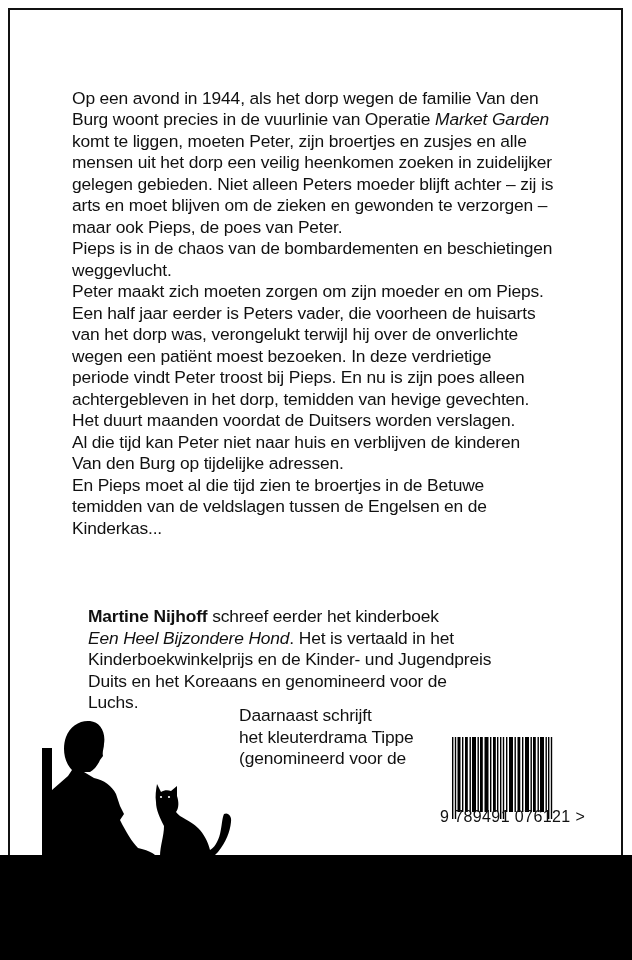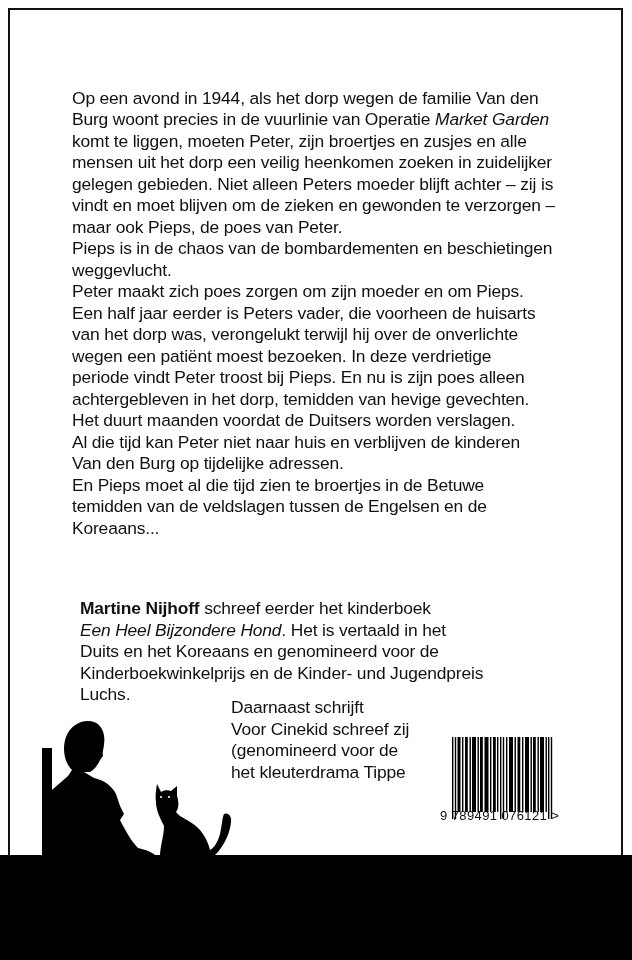--- a/index.html
+++ b/index.html
@@ -20,90 +20,89 @@
       position: absolute; left: 72px; top: 66px; width: 520px;
       font-size: 17.4px; line-height: 21.5px;
       letter-spacing: -0.15px;
       white-space: pre-line;
       margin: 0;
     }
     .bio {
       position: absolute; left: 72px; top: 590px; width: 500px;
       font-size: 17.4px; line-height: 21.5px;
       letter-spacing: -0.15px;
-      margin: 8px;
+      margin: 16px;
     }
     .bio .line { display: block; white-space: nowrap; }
     .bio b { font-weight: bold; }
     .bio i { }
     .bio2 {
       position: absolute; left: 231px; top: 697px; width: 200px;
       font-size: 17.4px; line-height: 21.5px;
       letter-spacing: -0.15px;
-      margin: 0;
+      margin: 8px;
     }
     .bio2 .line { display: block; white-space: nowrap; }
     .barcode {
       position: absolute; left: 440px; top: 735px; width: 135px; height: 90px;
     }
     .barcode svg { display: block; }
     .barcode-digits {
       position: absolute; left: 440px; top: 808px;
       font-family: "Liberation Sans", "DejaVu Sans", sans-serif;
-      font-size: 13px; letter-spacing: 0.4px; white-space: pre;
+      font-size: 16px; letter-spacing: 0.4px; white-space: pre;
       background: transparent;
     }
     .silhouette { position: absolute; left: 0; top: 700px; }
     .ground {
       position: absolute; left: 0; top: 855px; width: 632px; height: 105px;
       background: #000000;
     }
   </style>
 </head>
 <body>
 
 <div class="frame"></div>
 
 <div class="blurb">
   <span>Op een avond in 1944, als het dorp wegen de familie Van den</span>
   <span><span>Burg woont precies in de vuurlinie van Operatie </span><i>Market Garden</i></span>
   <span>komt te liggen, moeten Peter, zijn broertjes en zusjes en alle</span>
   <span>mensen uit het dorp een veilig heenkomen zoeken in zuidelijker</span>
   <span>gelegen gebieden. Niet alleen Peters moeder blijft achter – zij is</span>
-  <span>vindt en moet blijven om de zieken en gewonden te verzorgen –</span>
+  <span>arts en moet blijven om de zieken en gewonden te verzorgen –</span>
   <span>maar ook Pieps, de poes van Peter.</span>
   <span>Pieps is in de chaos van de bombardementen en beschietingen</span>
   <span>weggevlucht.</span>
-  <span>Peter maakt zich poes zorgen om zijn moeder en om Pieps.</span>
+  <span>Peter maakt zich moeten zorgen om zijn moeder en om Pieps.</span>
   <span>Een half jaar eerder is Peters vader, die voorheen de huisarts</span>
   <span>van het dorp was, verongelukt terwijl hij over de onverlichte</span>
   <span>wegen een patiënt moest bezoeken. In deze verdrietige</span>
   <span>periode vindt Peter troost bij Pieps. En nu is zijn poes alleen</span>
   <span>achtergebleven in het dorp, temidden van hevige gevechten.</span>
   <span>Het duurt maanden voordat de Duitsers worden verslagen.</span>
   <span>Al die tijd kan Peter niet naar huis en verblijven de kinderen</span>
   <span>Van den Burg op tijdelijke adressen.</span>
   <span>En Pieps moet al die tijd zien te broertjes in de Betuwe</span>
   <span>temidden van de veldslagen tussen de Engelsen en de</span>
-  <span>Koreaans...</span>
+  <span>Kinderkas...</span>
 </div>
 
 <div class="bio">
   <span class="line"><b>Martine Nijhoff</b><span> schreef eerder het kinderboek</span></span>
   <span class="line"><i>Een Heel Bijzondere Hond</i><span>. Het is vertaald in het</span></span>
+  <span class="line">Kinderboekwinkelprijs en de Kinder- und Jugendpreis</span>
   <span class="line">Duits en het Koreaans en genomineerd voor de</span>
-  <span class="line">Kinderboekwinkelprijs en de Kinder- und Jugendpreis</span>
   <span class="line">Luchs.</span>
 </div>
 
 <div class="bio2">
   <span class="line">Daarnaast schrijft</span>
-  <span class="line">Voor Cinekid schreef zij</span>
+  <span class="line">het kleuterdrama Tippe</span>
   <span class="line">(genomineerd voor de</span>
-  <span class="line">het kleuterdrama Tippe</span>
 </div>
 
 <div class="barcode">
   <svg width="135" height="90" viewBox="0 0 135 90">
     <g fill="#000">
       <rect x="12" y="2" width="1.4" height="82"></rect>
       <rect x="14.8" y="2" width="1.4" height="82"></rect>
       <rect x="17.5" y="2" width="3" height="75"></rect>
       <rect x="22" y="2" width="1.4" height="75"></rect>
       <rect x="25" y="2" width="2.8" height="75"></rect>

